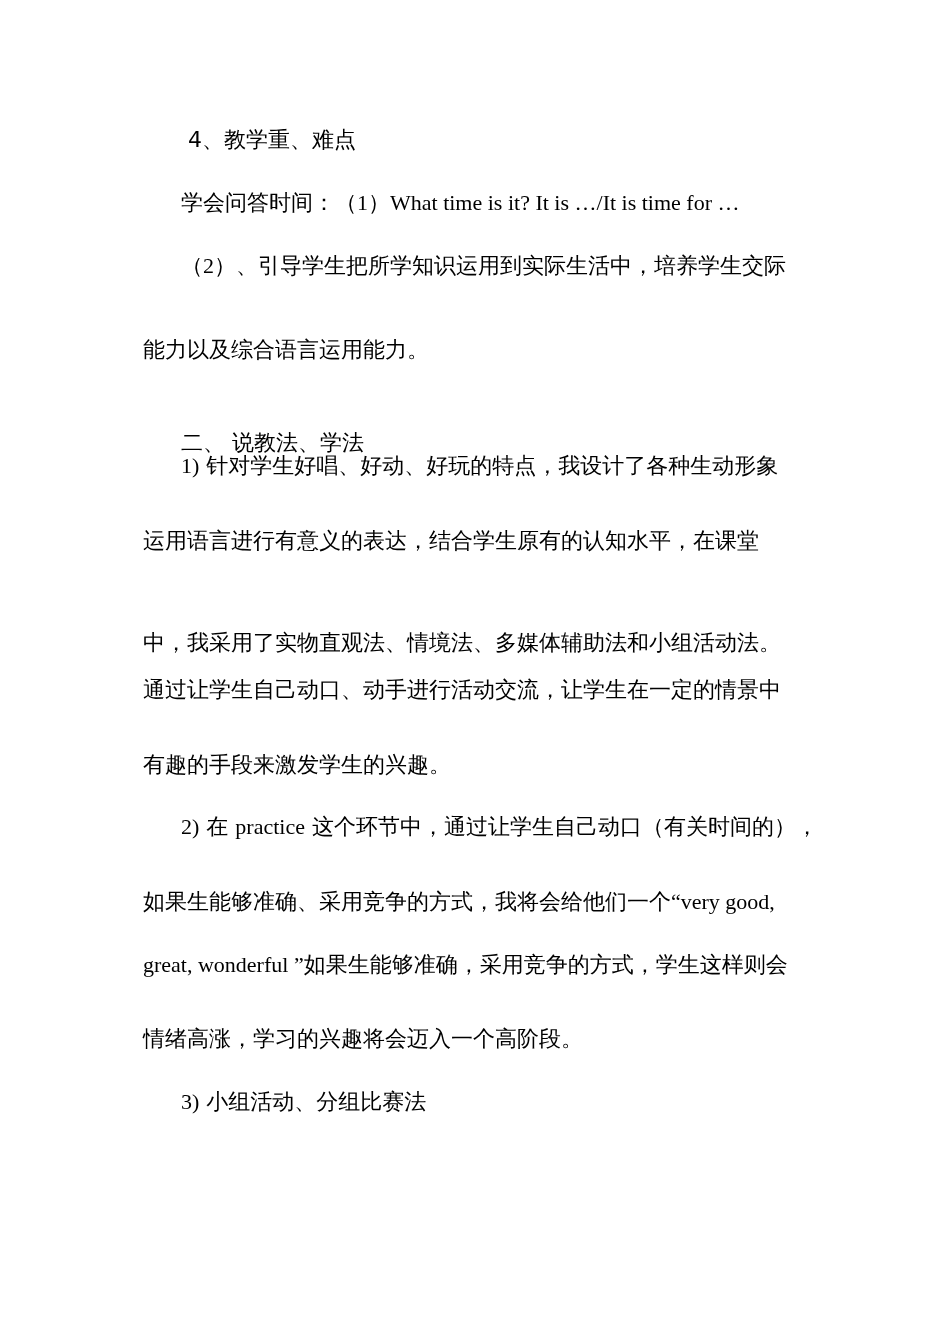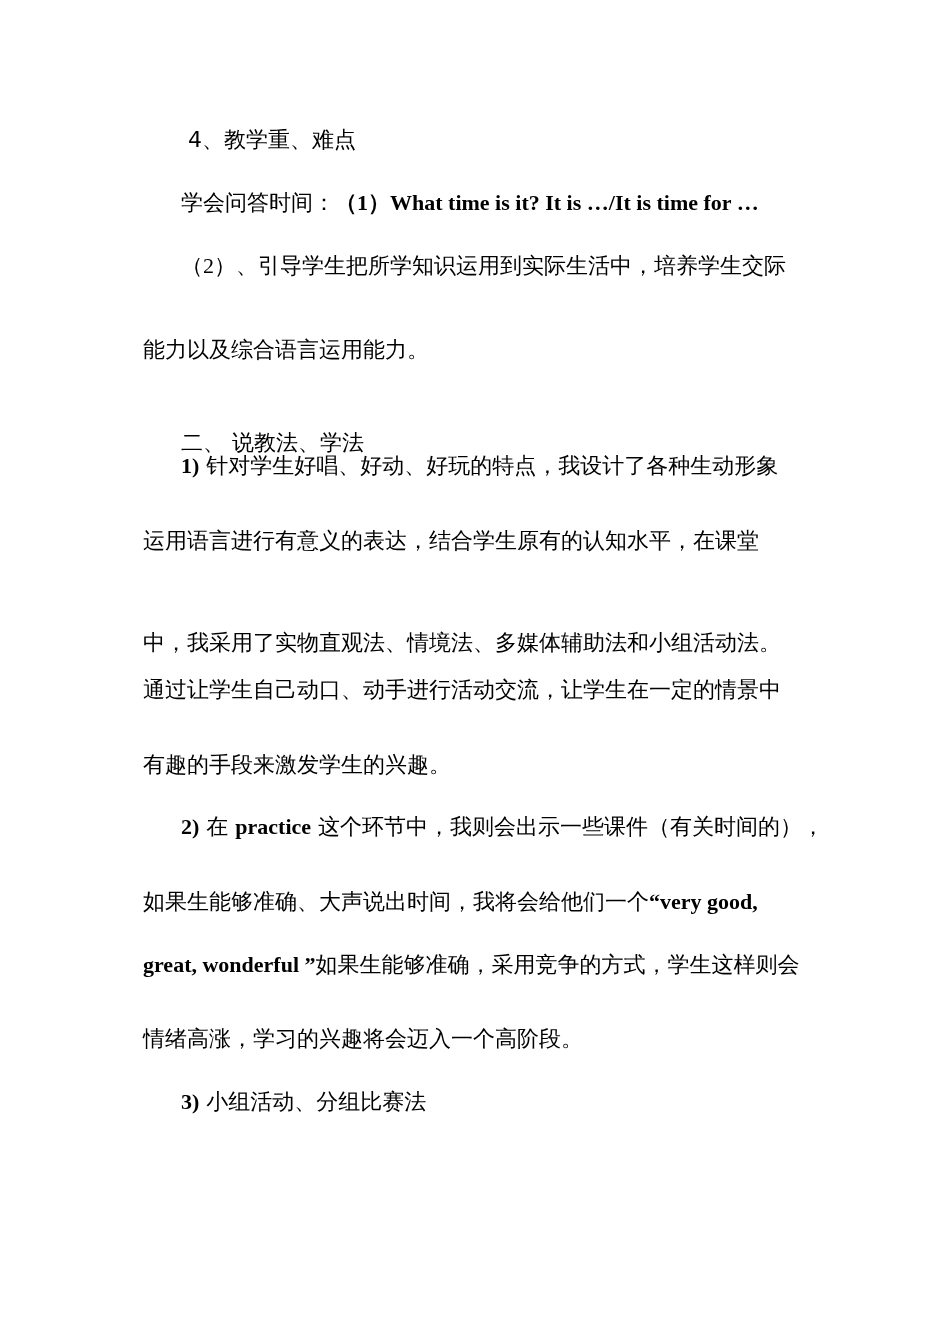--- a/index.html
+++ b/index.html
@@ -19,21 +19,20 @@
       position: absolute;
       left: 0;
       white-space: nowrap;
       font-size: 22px;
       line-height: 28px;
       font-family: "DejaVu Sans", "Liberation Sans", sans-serif;
     }
     .latin {
       font-family: "Liberation Serif", "DejaVu Serif", serif;
       font-size: 22px;
-      font-weight: bold;
     }
   </style>
 </head>
 <body>
 
 <div>
 
   <div class="line" style="left:175px; top:126px;margin-left:13px;">4、教学重、难点</div>
 
   <div class="line" style="left:181px; top:189px;">
@@ -52,25 +51,25 @@
 
   <div class="line" style="left:143px; top:527px;">运用语言进行有意义的表达，结合学生原有的认知水平，在课堂</div>
 
   <div class="line" style="left:143px; top:601px;margin-top:28px;">中，我采用了实物直观法、情境法、多媒体辅助法和小组活动法。</div>
 
   <div class="line" style="left:143px; top:676px;">通过让学生自己动口、动手进行活动交流，让学生在一定的情景中</div>
 
   <div class="line" style="left:143px; top:751px;">有趣的手段来激发学生的兴趣。</div>
 
   <div class="line" style="left:181px; top:813px;">
-    <span class="latin">2)</span><span> 在 </span><span class="latin">practice</span><span> 这个环节中，我则会出示一些课件（有关时间的），</span>
+    <span class="latin">2)</span><span> 在 </span><span class="latin">practice</span><span> 这个环节中，通过让学生自己动口（有关时间的），</span>
   </div>
 
   <div class="line" style="left:143px; top:888px;">
-    <span>如果生能够准确、大声说出时间，我将会给他们一个</span><span class="latin">“very good,</span>
+    <span>如果生能够准确、采用竞争的方式，我将会给他们一个</span><span class="latin">“very good,</span>
   </div>
 
   <div class="line" style="left:143px; top:951px;">
     <span class="latin">great, wonderful ”</span><span>如果生能够准确，采用竞争的方式，学生这样则会</span>
   </div>
 
   <div class="line" style="left:143px; top:1025px;">情绪高涨，学习的兴趣将会迈入一个高阶段。</div>
 
   <div class="line" style="left:181px; top:1088px;">
     <span class="latin">3)</span><span> 小组活动、分组比赛法</span>

